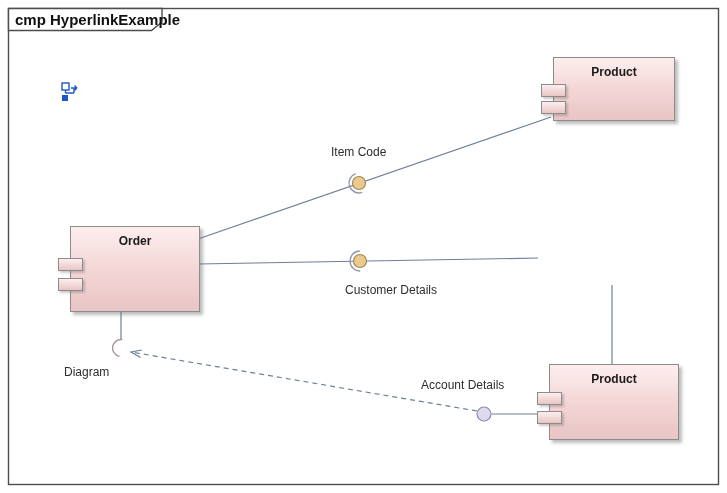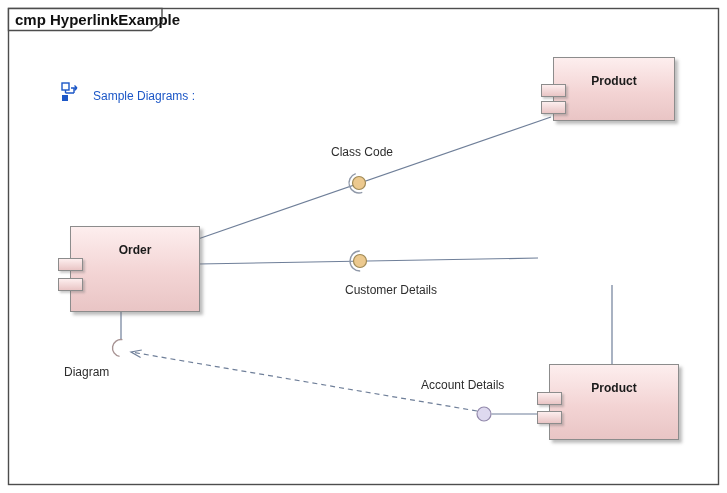--- a/index.html
+++ b/index.html
@@ -73,21 +73,21 @@
   }
   .component {
     position: absolute;
     border: 1px solid var(--component-border, #8c8c8c);
     background: linear-gradient(180deg, #fdeeee 0%, var(--component-fill, #f3d4d4) 55%, #e9c5c5 100%);
     box-shadow: 3px 3px 3px rgba(110,110,110,0.45);
   }
   .component .title {
     display: block;
     text-align: center;
-    margin-top: 16px;
+    margin-top: 7px;
     font-size: 12px;
     font-weight: bold;
     color: #1a1a1a;
   }
   .port {
     position: absolute;
     left: -13px;
     width: 23px;
     height: 11px;
     border: 1px solid var(--component-border, #8c8c8c);
@@ -165,21 +165,20 @@
   <div class="frame-title">cmp HyperlinkExample</div>
 
   <div class="hyperlink-block">
     <svg width="20" height="20">
       <rect x="2" y="1" width="7" height="7" fill="#ffffff" class="icon-stroke"></rect>
       <rect x="2" y="13" width="6" height="6" class="icon-fill"></rect>
       <path d="M5.5 8 V 11 M5.5 11 H 14 M14 11 V 6" class="icon-stroke"></path>
       <path d="M11 6 H 17 M17 6 L 14.5 3.5 M17 6 L 14.5 8.5" class="icon-stroke"></path>
     </svg>
     <div class="hyperlink-text">
-      <div>Sample Diagrams :</div>
     </div>
   </div>
 
   <div class="component" style="left:70px; top:226px; width:128px; height:84px">
     <span class="title">Order</span>
     <span class="port" style="top:31px"></span>
     <span class="port" style="top:51px"></span>
   </div>
 
   <div class="component" style="left:553px; top:57px; width:120px; height:62px">
@@ -188,18 +187,18 @@
     <span class="port" style="top:43px"></span>
   </div>
 
 
   <div class="component" style="left:549px; top:364px; width:128px; height:74px">
     <span class="title">Product</span>
     <span class="port" style="top:27px"></span>
     <span class="port" style="top:46px"></span>
   </div>
 
-  <div class="lbl" style="left:331px; top:145px">Class Code</div>
+  <div class="lbl" style="left:331px; top:145px">Item Code</div>
   <div class="lbl" style="left:345px; top:283px">Customer Details</div>
   <div class="lbl" style="left:421px; top:378px">Account Details</div>
   <div class="lbl" style="left:64px; top:365px">Diagram</div>
 
 </div>
 
 </body></html>

